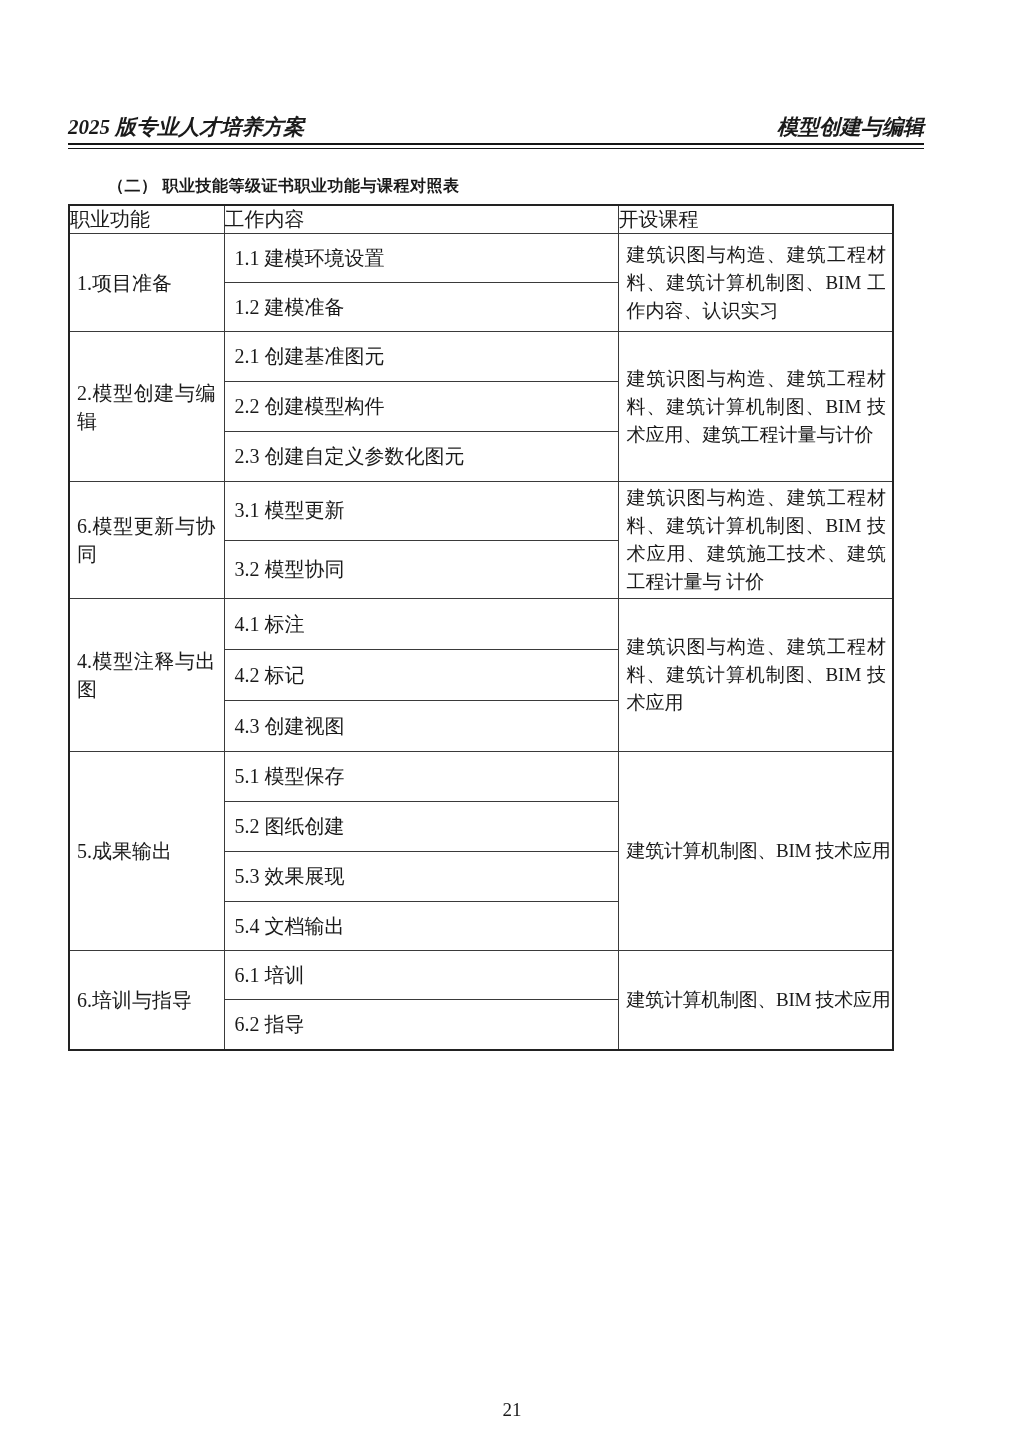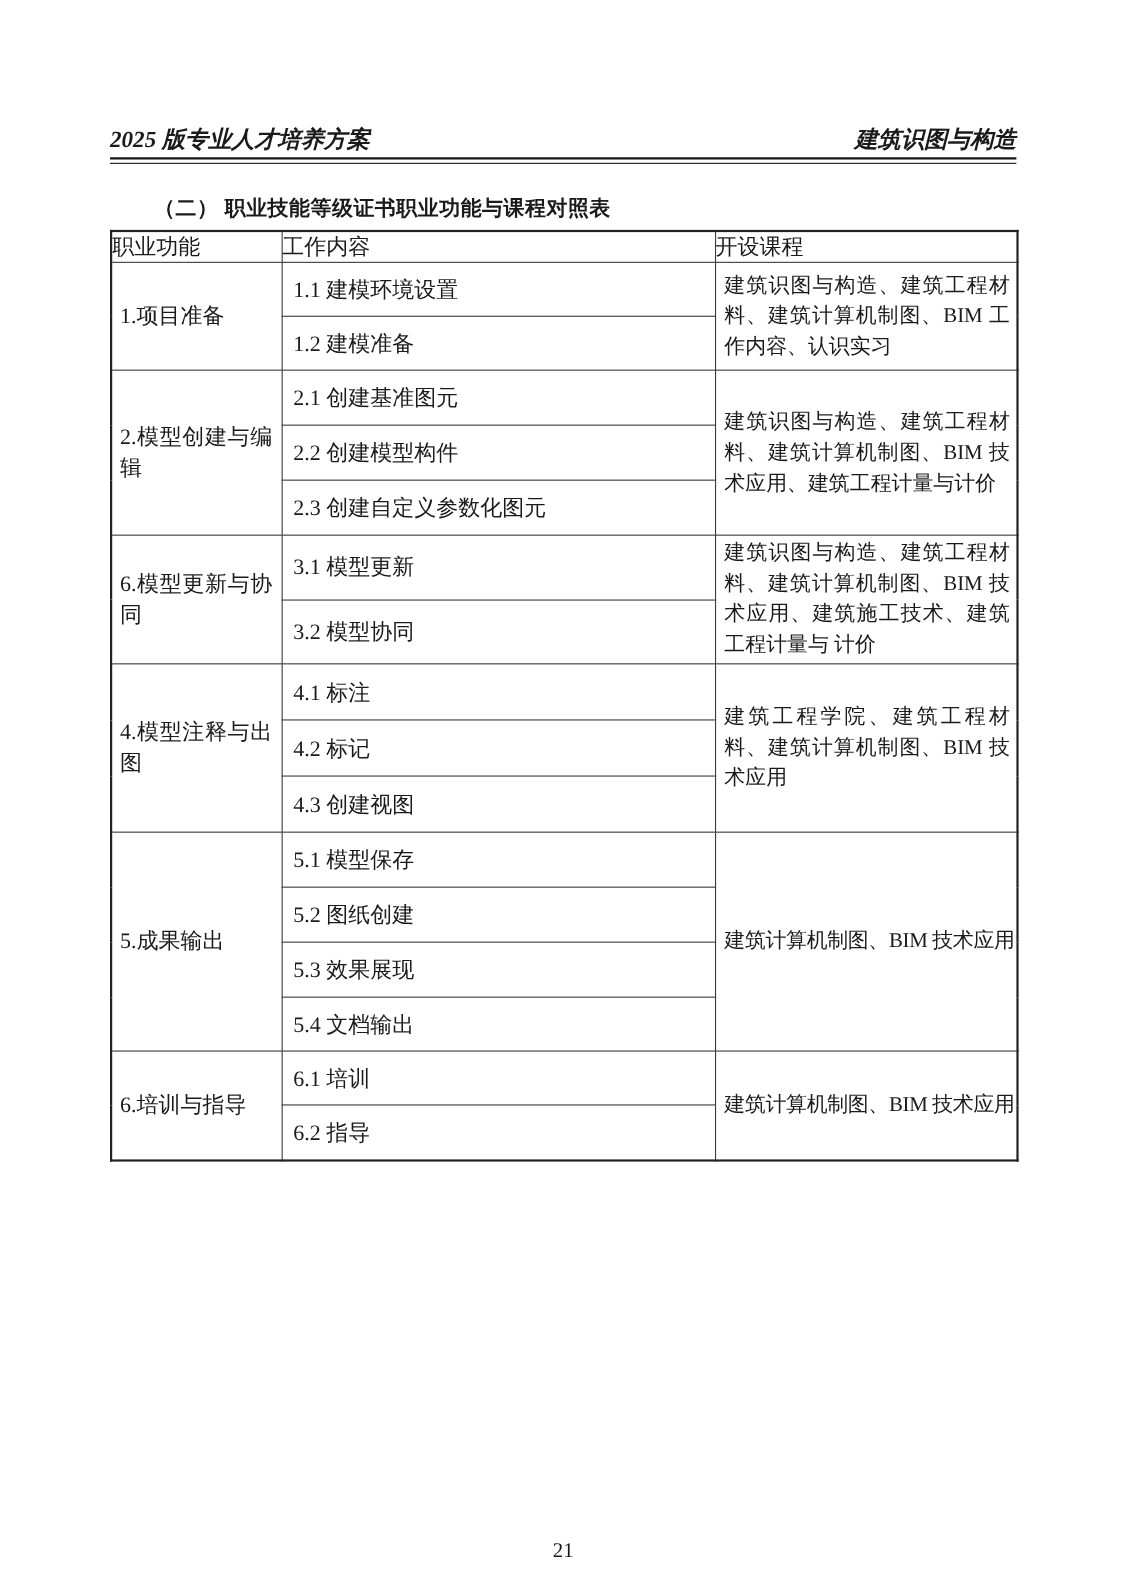--- a/index.html
+++ b/index.html
@@ -4,21 +4,21 @@
 <style>
   html, body { margin: 0; padding: 0; background: #ffffff; }
   .page {
     position: relative;
     width: 1024px;
     height: 1448px;
     background: #ffffff;
     color: #1a1a1a;
     font-family: "Liberation Serif", "DejaVu Serif", serif;
     box-sizing: border-box;
-    padding: 114px 100px 0 100px;
+    padding: 114px 100px 0 68px;
     overflow: hidden;
   }
   
   .header-row {
     display: flex;
     justify-content: space-between;
     align-items: baseline;
     font-size: 21px;
     font-weight: bold;
     font-style: italic;
@@ -27,21 +27,21 @@
   .double-rule {
     margin-top: 3px;
     height: 3px;
     border-top: 2.5px solid #151515;
     border-bottom: 1.5px solid #151515;
   }
   
   .doc-title {
     margin: 27px 0 0 40px;
     font-family: "Liberation Sans", "DejaVu Sans", sans-serif;
-    font-size: 19px;
+    font-size: 16px;
     font-weight: bold;
     letter-spacing: 0.5px;
   }
   .info-block {
     margin: 7px 0 0 12px;
     font-size: 20px;
     line-height: 27px;
   }
   .info-line { display: flex; }
   .info-pair-left { width: 288px; }
@@ -101,21 +101,21 @@
     font-size: 19px;
   }
 </style>
 </head>
 <body>
 
 <div class="page">
 
   <div class="header-row">
     <span>2025 版专业人才培养方案</span>
-    <span>建筑识图与构造</span>
+    <span>模型创建与编辑</span>
   </div>
   <div class="double-rule"></div>
 
   <div class="doc-title">（二） 职业技能等级证书职业功能与课程对照表</div>
 
 
   <table class="match-table">
     <colgroup>
       <col style="width:155px">
       <col style="width:394px">
@@ -156,21 +156,21 @@
         <td class="col-task">3.1 模型更新</td>
         <td class="col-course" rowspan="2">建筑识图与构造、建筑工程材料、建筑计算机制图、BIM 技术应用、建筑施工技术、建筑工程计量与 计价</td>
       </tr>
       <tr class="r53">
         <td class="col-task">3.2 模型协同</td>
       </tr>
 
       <tr class="r51">
         <td class="col-func" rowspan="3">4.模型注释与出图</td>
         <td class="col-task">4.1 标注</td>
-        <td class="col-course" rowspan="3">建筑工程学院、建筑工程材料、建筑计算机制图、BIM 技术应用</td>
+        <td class="col-course" rowspan="3">建筑识图与构造、建筑工程材料、建筑计算机制图、BIM 技术应用</td>
       </tr>
       <tr class="r51">
         <td class="col-task">4.2 标记</td>
       </tr>
       <tr class="r51">
         <td class="col-task">4.3 创建视图</td>
       </tr>
 
       <tr class="r50">
         <td class="col-func" rowspan="4">5.成果输出</td>

